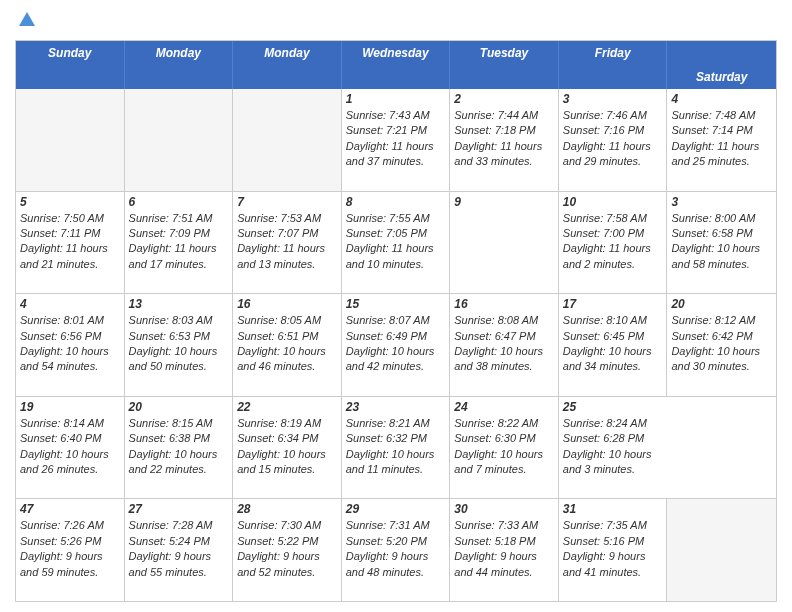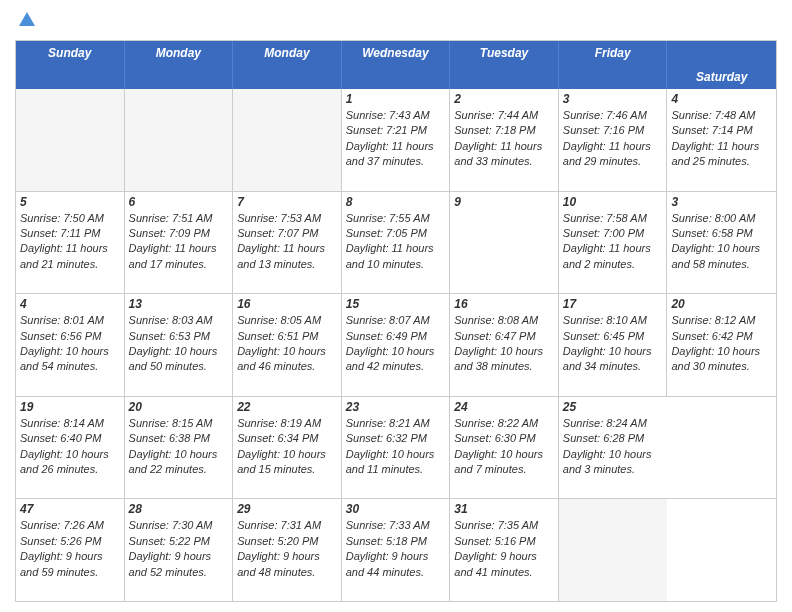--- a/index.html
+++ b/index.html
@@ -255,20 +255,24 @@
             <span class="day-num">25</span>
             <div class="day-info">Sunrise: 8:24 AM<br>Sunset: 6:28 PM<br>Daylight: 10 hours and 3 minutes.</div>
           </div>
         </div>
         <div class="cal-row">
           <div class="cal-cell">
             <span class="day-num">47</span>
             <div class="day-info">Sunrise: 7:26 AM<br>Sunset: 5:26 PM<br>Daylight: 9 hours and 59 minutes.</div>
           </div>
           <div class="cal-cell">
+            <span class="day-num">27</span>
+            <div class="day-info">Sunrise: 7:28 AM<br>Sunset: 5:24 PM<br>Daylight: 9 hours and 55 minutes.</div>
+          </div>
+          <div class="cal-cell">
             <span class="day-num">28</span>
             <div class="day-info">Sunrise: 7:30 AM<br>Sunset: 5:22 PM<br>Daylight: 9 hours and 52 minutes.</div>
           </div>
           <div class="cal-cell">
             <span class="day-num">29</span>
             <div class="day-info">Sunrise: 7:31 AM<br>Sunset: 5:20 PM<br>Daylight: 9 hours and 48 minutes.</div>
           </div>
           <div class="cal-cell">
             <span class="day-num">30</span>
             <div class="day-info">Sunrise: 7:33 AM<br>Sunset: 5:18 PM<br>Daylight: 9 hours and 44 minutes.</div>

